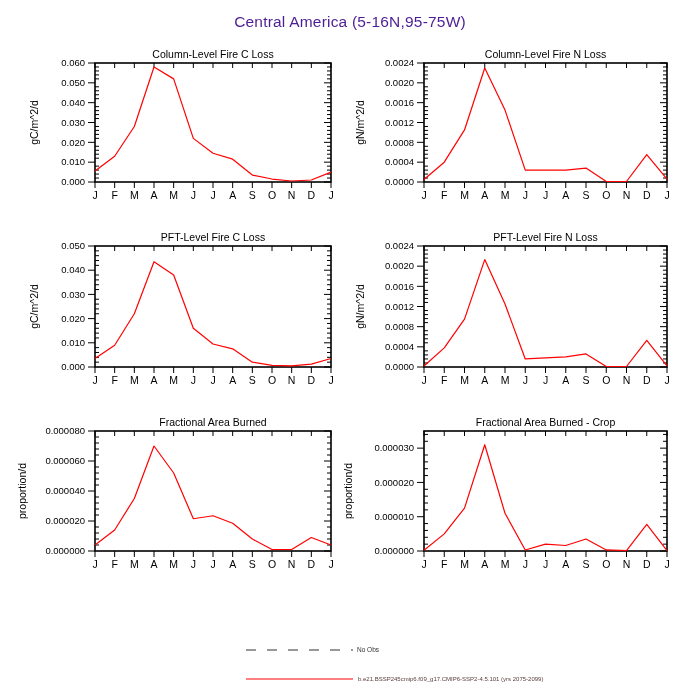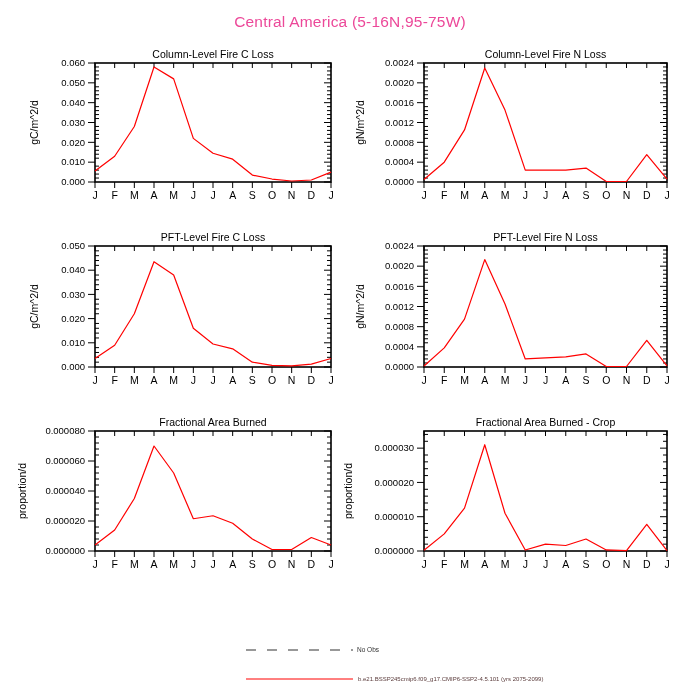--- a/index.html
+++ b/index.html
@@ -1,20 +1,20 @@
 <!DOCTYPE html>
 <html><head>
 <meta charset="utf-8">
 <style>
   html,body{margin:0;padding:0;background:#ffffff;}
   body{width:700px;height:700px;font-family:"Liberation Sans","DejaVu Sans",sans-serif;}
   #figure{position:relative;width:700px;height:700px;background:#ffffff;overflow:hidden;}
   #figure-title{
     position:absolute;top:13px;left:0;width:700px;text-align:center;
-    font-size:15.5px;color:#ec4899;letter-spacing:0.2px;
+    font-size:15.5px;color:#4c1d95;letter-spacing:0.2px;
   }
   #chart-canvas{position:absolute;left:0;top:0;}
   svg text{font-family:"Liberation Sans","DejaVu Sans",sans-serif;fill:#000000;}
   .panel-title{font-size:10.5px;}
   .ytick-label{font-size:9.5px;}
   .xtick-label{font-size:10.5px;}
   .y-axis-label{font-size:10.5px;}
   .legend-sample{position:absolute;overflow:visible;}
   #legend-no-obs-label{
     position:absolute;left:357px;top:646px;font-size:6.5px;color:#333333;white-space:nowrap;

